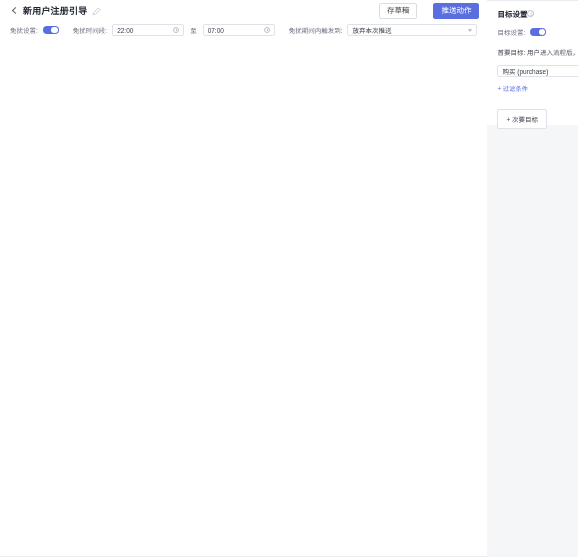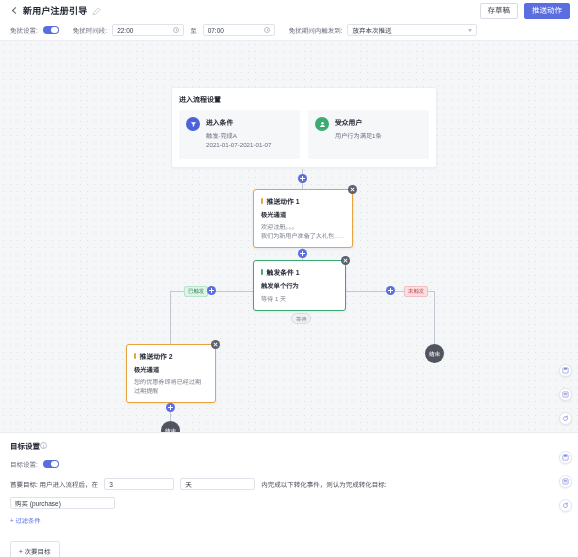--- a/index.html
+++ b/index.html
@@ -6,21 +6,21 @@
   * { box-sizing: border-box; }
   html, body {
     margin: 0; padding: 0;
     width: 578px; height: 557px;
     overflow: hidden;
     font-family: "Liberation Sans", "DejaVu Sans", sans-serif;
     background: #f7f8fa;
     color: #2b2f3a;
     -webkit-font-smoothing: antialiased;
   }
-  .app { width: 578px; height: 557px; position: relative; display: flex; flex-direction: column; background:#f5f6f8; }
+  .app { width: 578px; height: 557px; position: relative; display: flex; background:#f5f6f8; }
 
   
   .header {
     background: #ffffff;
     border-bottom: 1px solid #ebedf2;
     flex: 0 0 auto;
   }
   .header-top {
     height: 22px;
     display: flex; align-items: center;
@@ -46,21 +46,21 @@
   }
   .edit-pencil svg { display:block; }
   .header-top-spacer { flex: 1 1 auto; }
   .btn {
     font-size: 7.5px; line-height: 1;
     padding: 3.5px 7px;
     border-radius: 2px;
     cursor: pointer; user-select: none;
     white-space: nowrap;
   }
-  .btn-ghost { background:#fff; border: 1px solid #d9dce3; color: #41464f; margin-right: 6px; }
+  .btn-ghost { background:#fff; border: 1px solid #d9dce3; color: #41464f; margin-right: 16px; }
   .btn-primary { background:#5a6ee0; border: 1px solid #5a6ee0; color:#fff; }
 
   .header-bar {
     height: 18px;
     display: flex; align-items: center;
     padding: 0 10px 2px 10px;
     gap: 0;
   }
   .fld-label { font-size: 6.5px; color: #6b7080; margin-right: 5px; white-space: nowrap; }
   .switch {

